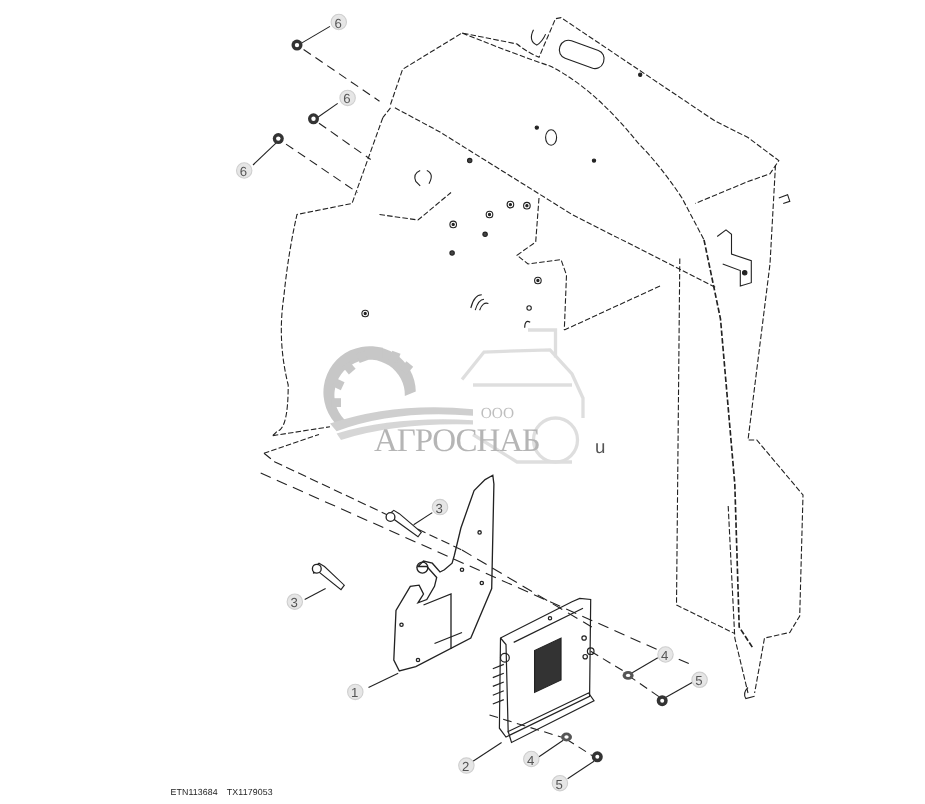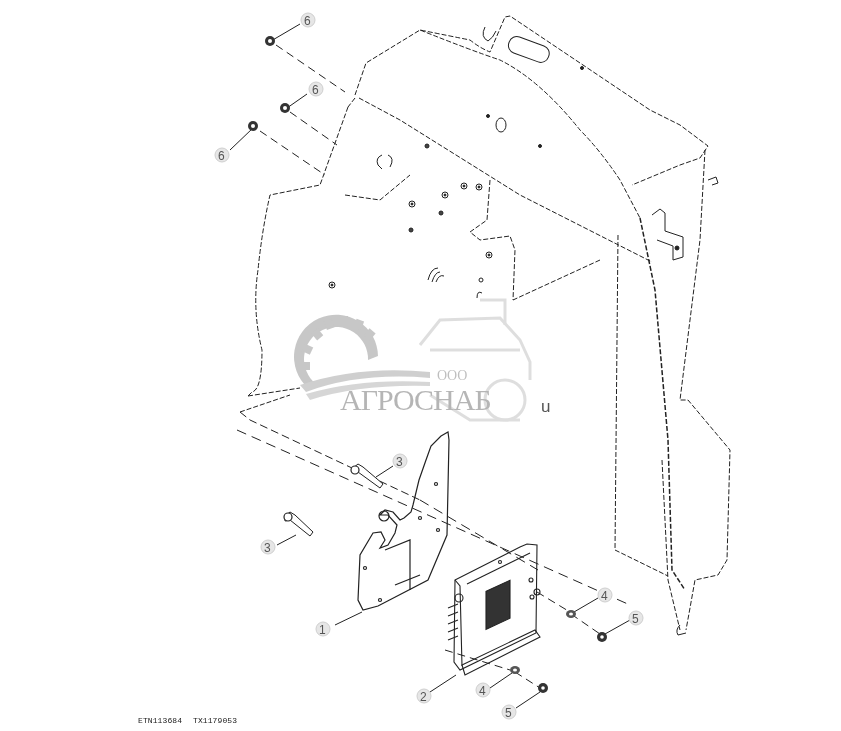--- a/index.html
+++ b/index.html
@@ -1,19 +1,19 @@
 <!DOCTYPE html>
 <html><head>
 <meta charset="utf-8">
 <style>
   html, body { margin: 0; padding: 0; background: #ffffff; }
   body { width: 841px; height: 731px; position: relative; overflow: hidden; font-family: "Liberation Sans", sans-serif; }
   #canvas { position: absolute; left: 0; top: 0; width: 841px; height: 731px; }
   .callout-text { font-family: "Liberation Sans", sans-serif; font-size: 12px; fill: #555555; }
-  .footer { position: absolute; left: 138px; top: 716px; font-size: 8px; color: #222; letter-spacing: 0.1px; font-family: Liberation Mono, monospace; }
+  .footer { position: absolute; left: 155px; top: 716px; font-size: 8px; color: #222; letter-spacing: 0.1px; font-family: Liberation Sans, sans-serif; }
   .footer span { margin-right: 6px; }
   .wm-text { font-family: "Liberation Serif", serif; }
 </style>
 </head>
 <body>
 
 <svg id="canvas" width="841" height="731" viewBox="0 0 841 731" xmlns="http://www.w3.org/2000/svg">
 
   <g opacity="0.55">
 

